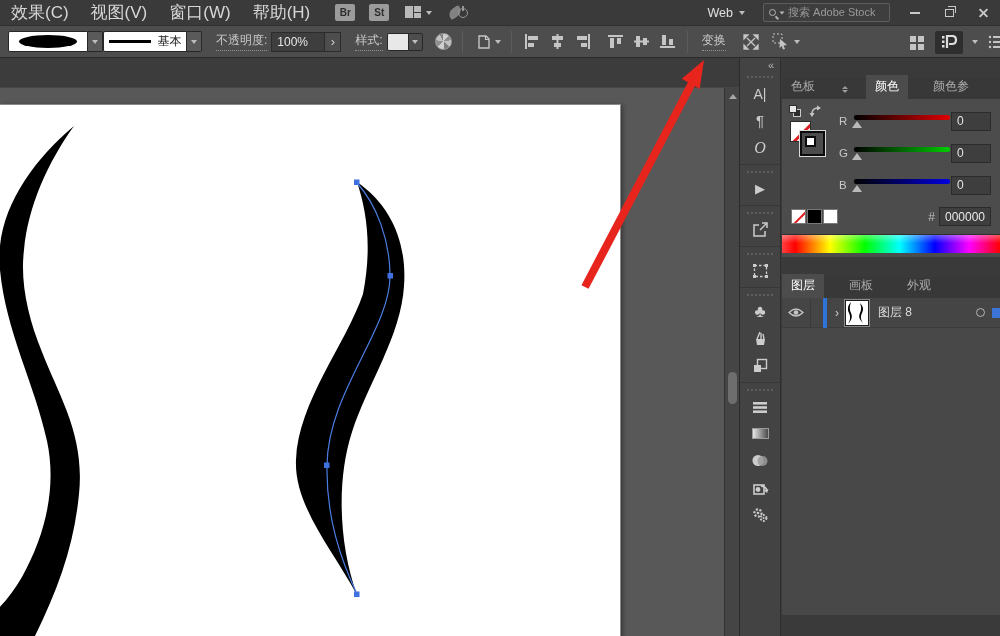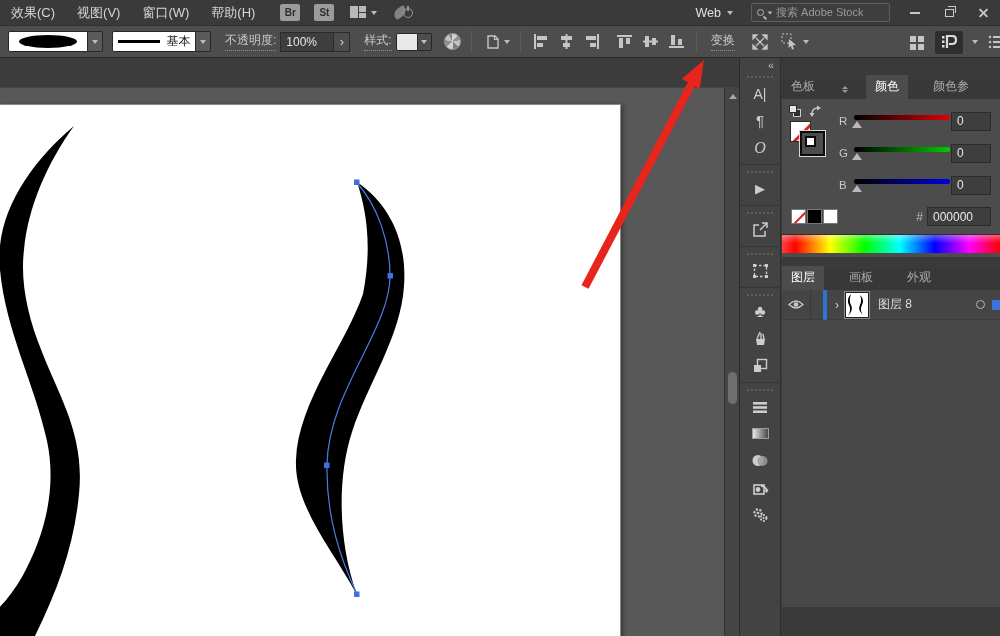--- a/index.html
+++ b/index.html
@@ -1,33 +1,33 @@
 <!DOCTYPE html>
 <html><head>
 <meta charset="utf-8">
 <style>
   * { margin:0; padding:0; box-sizing:border-box; }
   html,body { width:1000px; height:636px; overflow:hidden; }
   body { position:relative; background:#3a3a3a; font-family:"Liberation Sans","DejaVu Sans",sans-serif; font-size:12px; color:#cfcfcf; }
 
   
   .titlebar { position:absolute; left:0; top:0; width:1000px; height:26px; background:#3a3a3a; display:flex; align-items:center; border-bottom:1px solid #303030; }
-  .menu-item { padding:0 11px; color:#d6d6d6; font-size:13px; line-height:26px; cursor:default; }
+  .menu-item { padding:0 11px; color:#d6d6d6; font-size:17px; line-height:26px; cursor:default; }
   .tb-btn { width:20px; height:17px; background:#9b9b9b; color:#2d2d2d; font-size:10px; font-weight:bold; border-radius:2px; display:flex; align-items:center; justify-content:center; margin-left:14px; }
   .layout-icon { margin-left:16px; display:flex; align-items:center; gap:4px; }
   .layout-glyph { width:17px; height:13px; display:grid; grid-template-columns:8px 7px; grid-template-rows:6px 5px; gap:1px; }
   .layout-glyph i { background:#b9b9b9; }
   .layout-glyph i:first-child { grid-row:1/3; }
   .chev { width:0; height:0; border-left:3.5px solid transparent; border-right:3.5px solid transparent; border-top:4px solid #bdbdbd; display:inline-block; }
   .rocket { margin-left:16px; width:20px; height:16px; position:relative; opacity:.75; }
   .rocket .swoosh { position:absolute; left:0; top:3px; width:14px; height:9px; background:#9a9a9a; border-radius:7px 2px 7px 2px; transform:rotate(-35deg); }
   .rocket .pwr { position:absolute; right:0; top:3px; width:10px; height:10px; border:1.6px solid #b5b5b5; border-radius:50%; }
   .rocket .pwr i { position:absolute; left:3px; top:-3px; width:1.6px; height:5px; background:#b5b5b5; }
   .ws-switch { margin-left:auto; display:flex; align-items:center; gap:6px; color:#e0e0e0; font-size:12.5px; padding:0 10px; }
-  .searchbox { width:139px; height:19px; border:1px solid #5e5e5e; background:#3e3e3e; border-radius:2px; display:flex; align-items:center; padding:0 5px; gap:3px; margin:0 8px; }
+  .searchbox { width:127px; height:19px; border:1px solid #5e5e5e; background:#3e3e3e; border-radius:2px; display:flex; align-items:center; padding:0 5px; gap:3px; margin:0 8px; }
   .mag { width:7px; height:7px; border:1.5px solid #b5b5b5; border-radius:50%; position:relative; flex:none; }
   .mag i { position:absolute; left:6px; top:6px; width:1.5px; height:4px; background:#b5b5b5; transform:rotate(-45deg); }
   .searchbox .chev { transform:scale(.8); }
   .search-text { color:#9a9a9a; font-size:11px; white-space:nowrap; overflow:hidden; }
   .win-btns { display:flex; align-items:center; gap:0; }
   .win-btn { width:34px; height:26px; display:flex; align-items:center; justify-content:center; }
   .glyph-min { width:10px; height:2px; background:#c9c9c9; }
   .glyph-restore { width:9px; height:8px; border:1.5px solid #c9c9c9; position:relative; }
   .glyph-restore i { position:absolute; left:2px; top:-4px; width:8px; height:7px; border:1.5px solid #c9c9c9; border-bottom:none; border-left:none; }
   .glyph-close { position:relative; width:11px; height:11px; }
@@ -109,24 +109,24 @@
   .thumb-tri { position:absolute; left:-2px; top:7px; width:0; height:0; border-left:5px solid transparent; border-right:5px solid transparent; border-bottom:7px solid #b9b9b9; }
   .ch-val { width:40px; height:19px; background:#3e3e3e; border:1px solid #2b2b2b; color:#e6e6e6; font-size:12px; padding:0 5px; font-family:inherit; }
 
   .swatch-hex { display:flex; align-items:center; margin-top:6px; }
   .chip { width:15px; height:15px; border:1px solid #777; position:relative; overflow:hidden; }
   .none-chip { background:#fff; }
   .none-chip i { left:-6px; top:6px; width:30px; height:2px; }
   .chip.black { background:#000; border-color:#777; margin-left:1px; }
   .chip.white { background:#fff; margin-left:1px; }
   .hex-label { margin-left:auto; color:#bdbdbd; margin-right:4px; }
-  .hex-input { width:64px; height:19px; background:#3e3e3e; border:1px solid #2b2b2b; color:#e8e8e8; font-size:12px; padding:0 5px; font-family:inherit; }
+  .hex-input { width:52px; height:19px; background:#3e3e3e; border:1px solid #2b2b2b; color:#e8e8e8; font-size:12px; padding:0 5px; font-family:inherit; }
   .spectrum { margin:8px -9px 0; height:19px; background:linear-gradient(180deg,rgba(255,255,255,.35),rgba(255,255,255,0) 45%),linear-gradient(90deg,#ff4040,#ff0000 6%,#ffff00 22%,#00ff00 38%,#00ffff 54%,#0000ff 70%,#ff00ff 86%,#ff0000); border-top:1px solid #2e2e2e; }
 
-  .layers-group { margin-top:12px; }
+  .layers-group { margin-top:20px; }
   .layers-body { background:#484848; height:317px; }
   .layer-row { height:30px; background:#454545; border-bottom:1px solid #3c3c3c; display:flex; align-items:center; position:relative; }
   .eye-cell { width:28px; display:flex; justify-content:center; }
   .row-div { width:1px; height:30px; background:#3a3a3a; }
   .sel-bar { width:4px; height:30px; background:#2f72d8; margin-left:12px; }
   .disclose { color:#cfcfcf; font-size:12px; margin:0 6px 0 8px; }
   .thumb-art { width:24px; height:26px; background:#fff; border:1px solid #1e1e1e; outline:1px solid #8a8a8a; }
   .layer-name { margin-left:9px; color:#dddddd; }
   .target-circle { width:9px; height:9px; border:1.5px solid #b5b5b5; border-radius:50%; margin-left:auto; }
   .sel-square { width:10px; height:10px; background:#3d74d8; margin:0 -2px 0 7px; }
@@ -186,21 +186,21 @@
 
 <div class="controlbar">
   <span style="display:flex">
     <span class="white-drop" style="width:80px">
         <span class="fill-ellipse"></span>
       </span>
     <span class="drop-chev">
         <span class="chev"></span>
       </span>
   </span>
-  <span style="display:flex; margin-left:9px">
+  <span style="display:flex; ">
     <span class="white-drop" style="width:84px">
       <span class="stroke-line"></span>
       <span class="stroke-label">基本</span>
     </span>
     <span class="drop-chev">
         <span class="chev"></span>
       </span>
   </span>
   <span class="cb-label">不透明度:</span>
   <input class="cb-input" readonly="" value="100%" style="">

